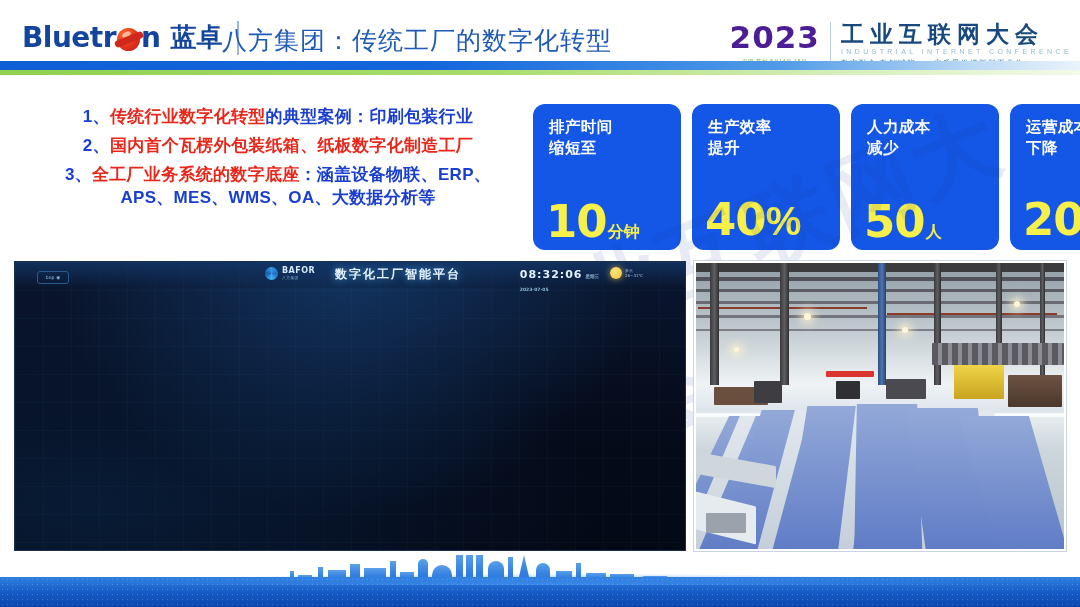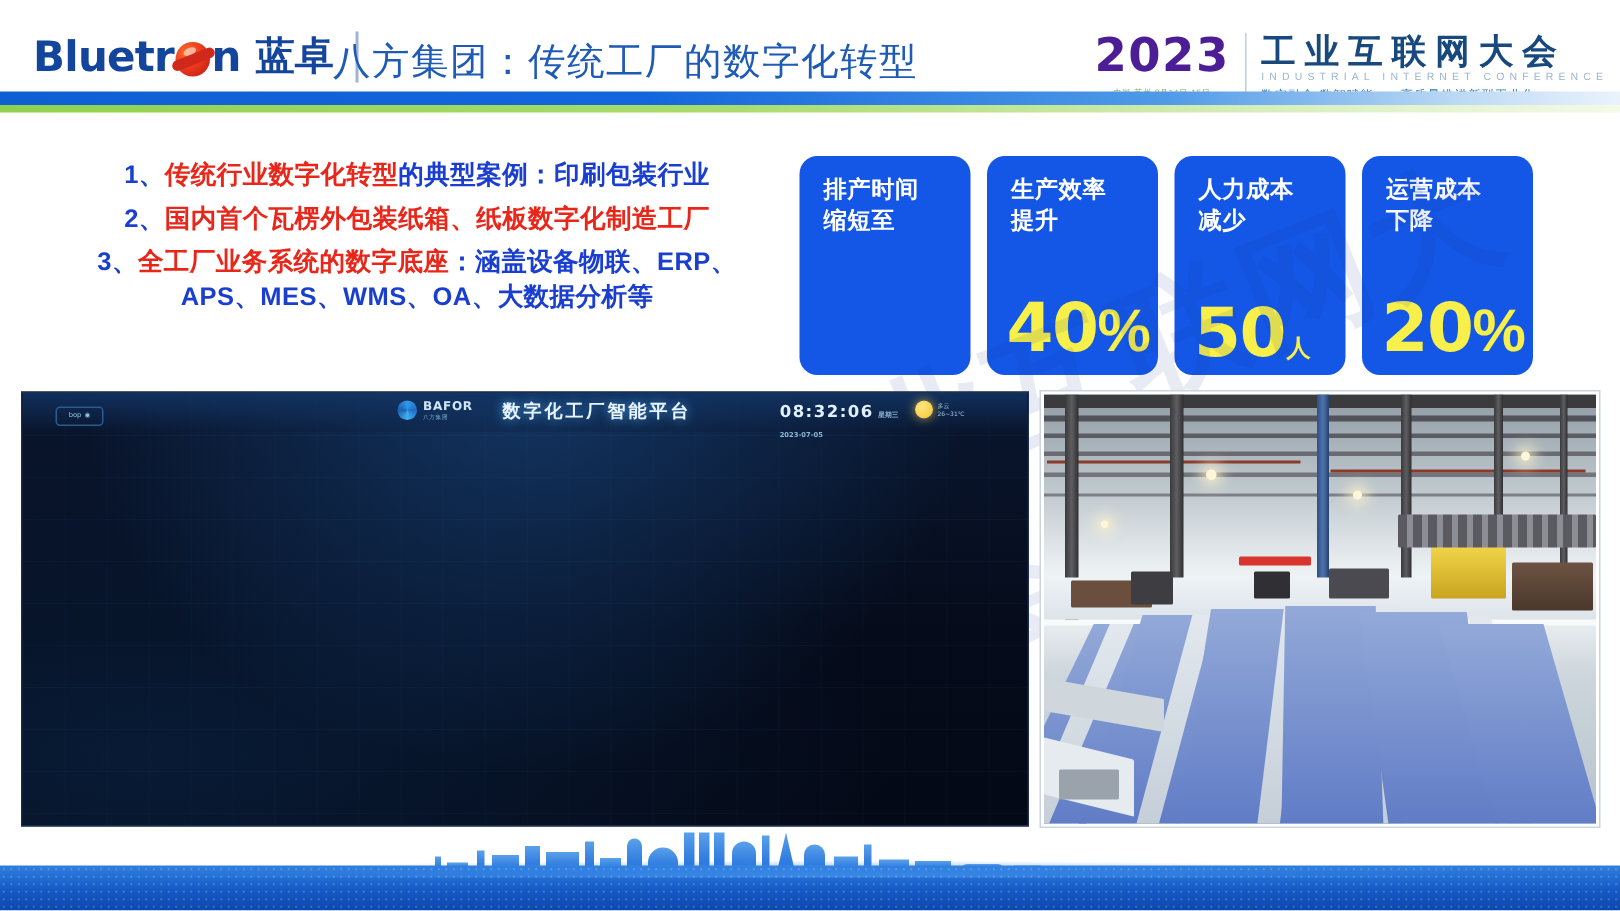--- a/index.html
+++ b/index.html
@@ -46,21 +46,21 @@
   
   .bullets { position: absolute; left: 28px; top: 108px; width: 500px; }
   .bullet { font-size: 17px; font-weight: 700; line-height: 1.0; margin-bottom: 12px;
             letter-spacing: .3px; text-align: center; }
   .b-num { color: #1a3fd0; }
   .b-red { color: #e8271a; }
   .b-blue { color: #1a3fd0; }
 
   
   .kpis { position: absolute; left: 533px; top: 104px; display: flex; gap: 11px; }
-  .kpi { width: 114px; height: 146px; background: #1456e6; border-radius: 12px;
+  .kpi { width: 148px; height: 146px; background: #1456e6; border-radius: 12px;
          position: relative; overflow: hidden; }
   .kpi-label { position: absolute; left: 16px; top: 13px; color: #ffffff;
                font-size: 15.5px; font-weight: 700; line-height: 1.35; letter-spacing: .4px; }
   .kpi-value { position: absolute; left: 13px; bottom: 6px; display: flex;
                align-items: baseline; color: #f7ef4a; }
   .kpi-num { font-size: 45px; font-weight: 700; font-family: "DejaVu Sans", sans-serif;
              line-height: 1; letter-spacing: -1px; }
   .kpi-unit { font-size: 16px; font-weight: 700; margin-left: 1px; }
   .kpi-unit.big { font-size: 40px; margin-left: 0; letter-spacing: -2px; }
   .watermark { position: absolute; left: 585px; top: 150px; font-size: 86px; color: rgba(30,60,150,.10);
@@ -178,20 +178,24 @@
     </div>
     <div class="bullet">
       <span class="b-blue">APS、MES、WMS、OA、大数据分析等</span>
     </div>
   </div>
 
   <div class="kpis">
     <div class="kpi">
       <div class="kpi-label" style="white-space:pre-line">排产时间
 缩短至</div>
+      <div class="kpi-value">
+        <span class="kpi-num">10</span>
+        <span class="kpi-unit">分钟</span>
+      </div>
     </div>
     <div class="kpi">
       <div class="kpi-label" style="white-space:pre-line">生产效率
 提升</div>
       <div class="kpi-value">
         <span class="kpi-num">40</span>
         <span class="kpi-unit big">%</span>
       </div>
     </div>
     <div class="kpi">

